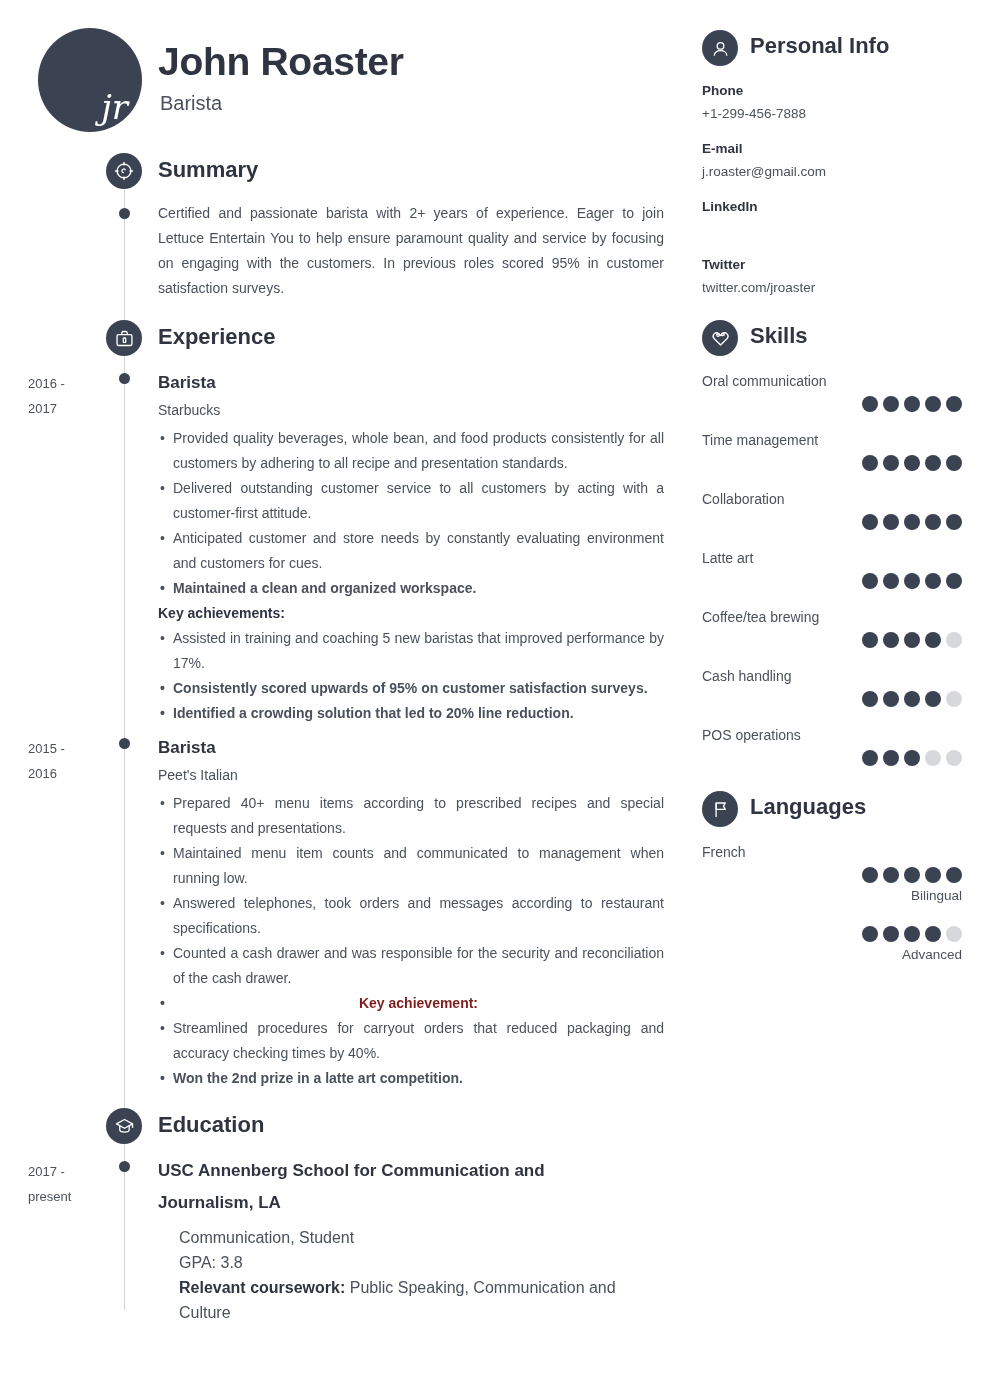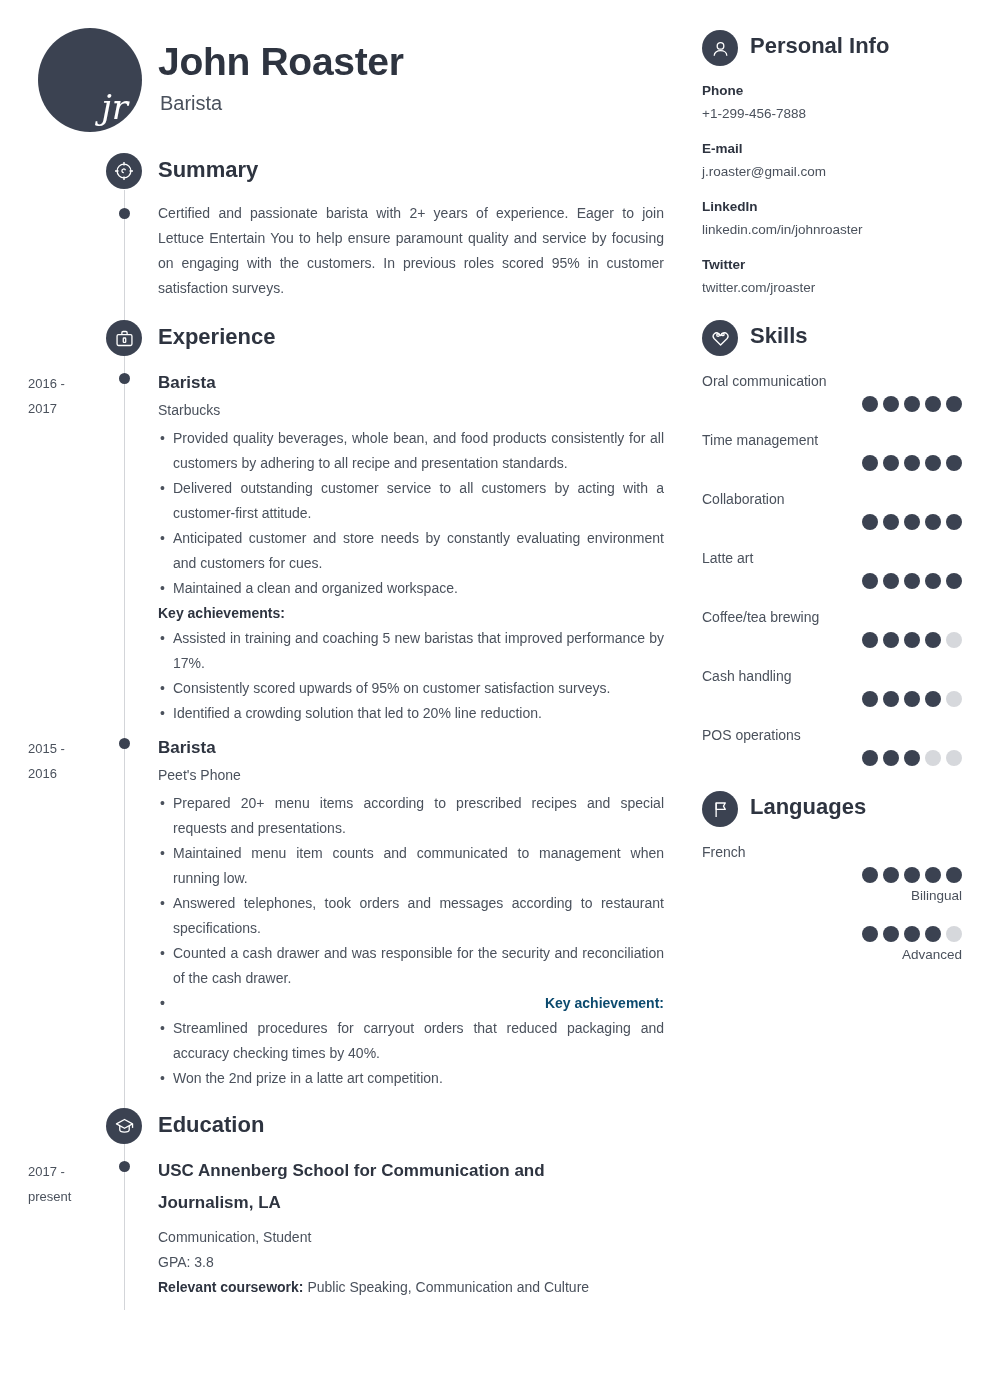--- a/index.html
+++ b/index.html
@@ -112,25 +112,25 @@
     text-justify:inter-word;
   }
   ul.blist li::before {
     content:"\2022";
     position:absolute; left:2px; top:0;
     color:#4a515c;
     font-size:14px;
   }
   ul.blist li.nobullet { padding-left:0; font-weight:bold; color:#2e3440; text-align:left; }
   ul.blist li.nobullet::before { content:""; }
-  ul.blist li.bold-item { font-weight:bold; color:#0c4a6e; text-align:right; }
-  ul.blist li:last-child, ul.blist li.lastline { text-align:left; }
+  ul.blist li.bold-item { font-weight:bold; color:#7f1d1d; text-align:center; }
+  ul.blist li:last-child, ul.blist li.lastline { text-align:left;font-weight:bold; }
 
   .edu-title { font-size:17px; font-weight:bold; color:#2e3440; line-height:32px; }
-  .edu-line { font-size:14px; color:#4a515c; line-height:25px; }
+  .edu-line { font-size:16px; color:#4a515c; line-height:25px;margin-left:21px; }
   .edu-line b { color:#2e3440; }
 
   
   .right-col {
     position:absolute;
     left:700px; top:0;
     width:290px; height:1400px;text-decoration:underline;
   }
   .rsec-head { position:absolute; left:2px; width:286px; height:40px; }
   .rsec-icon {
@@ -231,23 +231,23 @@
       </ul>
     </div>
 
     <div class="tdot" style="top:738px;"></div>
     <div class="tdate" style="top:736px;">
       <div>2015 -</div>
       <div>2016</div>
     </div>
     <div class="blk" style="top:736px;">
       <div class="blk-title">Barista</div>
-      <div class="blk-sub">Peet's Phone</div>
+      <div class="blk-sub">Peet's Italian</div>
       <ul class="blist">
-        <li>Prepared 20+ menu items according to prescribed recipes and special requests and presentations.</li>
+        <li>Prepared 40+ menu items according to prescribed recipes and special requests and presentations.</li>
         <li>Maintained menu item counts and communicated to management when running low.</li>
         <li>Answered telephones, took orders and messages according to restaurant specifications.</li>
         <li>Counted a cash drawer and was responsible for the security and reconciliation of the cash drawer.</li>
         <li class="bold-item">Key achievement:</li>
         <li>Streamlined procedures for carryout orders that reduced packaging and accuracy checking times by 40%.</li>
         <li class="lastline">Won the 2nd prize in a latte art competition.</li>
       </ul>
     </div>
 
     <div class="sec-head" style="top:1108px;">
@@ -291,21 +291,20 @@
     <div class="info-item" style="top:80px;">
       <div class="info-label">Phone</div>
       <div class="info-value">+1-299-456-7888</div>
     </div>
     <div class="info-item" style="top:138px;">
       <div class="info-label">E-mail</div>
       <div class="info-value">j.roaster@gmail.com</div>
     </div>
     <div class="info-item" style="top:196px;">
       <div class="info-label">LinkedIn</div>
-      <div class="info-value">linkedin.com/in/johnroaster</div>
     </div>
     <div class="info-item" style="top:254px;">
       <div class="info-label">Twitter</div>
       <div class="info-value">twitter.com/jroaster</div>
     </div>
 
     <div class="rsec-head" style="top:320px;">
       <div class="rsec-icon">
         <svg width="21" height="21" viewBox="0 0 24 24" fill="none" stroke="#ffffff" stroke-width="1.5" stroke-linejoin="round">
           <path d="M12.1 19.4 4.6 12a3.9 3.9 0 0 1 5.5-5.5l2 2 2-2A3.9 3.9 0 0 1 19.6 12z"></path>

